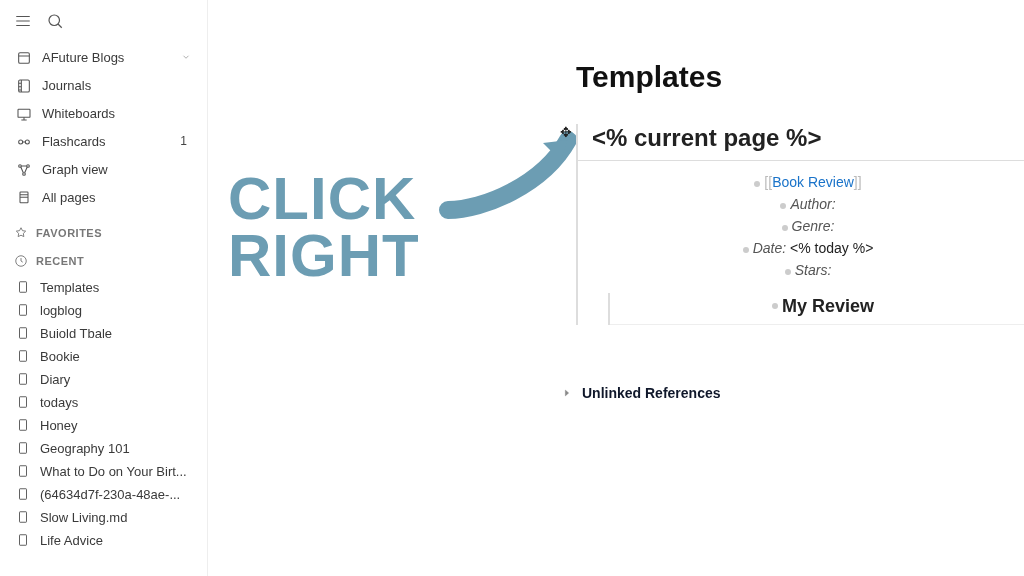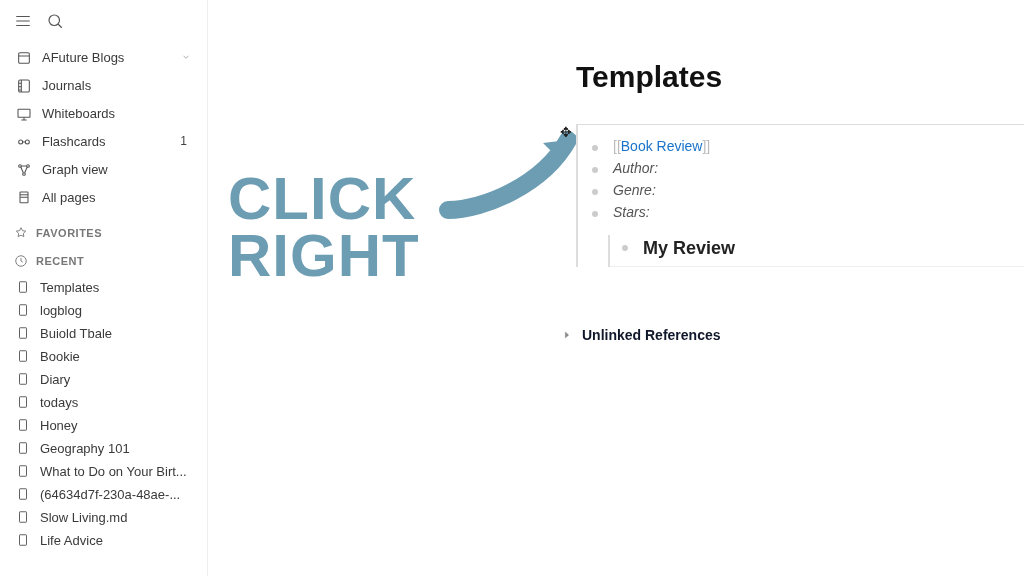--- a/index.html
+++ b/index.html
@@ -32,21 +32,21 @@
   .overlay-text { position:absolute; left:20px; top:170px; font-size:60px; font-weight:800; line-height:0.95; letter-spacing:1px; color:#6c9db3; pointer-events:none; }
 
   .arrow { position:absolute; left:225px; top:115px; width:160px; height:120px; pointer-events:none; }
   .arrow svg { width:100%; height:100%; }
 
   .block { margin-left: 368px; border-left: 2px solid #ddd; padding-left: 14px; position: relative; }
   .cursor-dot { position:absolute; left:-18px; top:0px; font-size:14px; }
   .block-head { font-size: 24px; font-weight: 700; padding-bottom:6px; }
   .block-rule { border:none; border-bottom:1px solid #ddd; margin: 2px 0 10px -14px; }
   .bul-list { list-style:none; }
-  .bul { display:flex; align-items:flex-start; gap:15px; padding:3px 0; font-size:14px; }
+  .bul { display:flex; align-items:flex-start; gap:4px; padding:3px 0; font-size:14px;justify-content:center; }
   .bul .dot { width:6px; height:6px; border-radius:50%; background:#ccc; margin-top:7px; flex:none; }
   .bul .ital { font-style: italic; color:#555; }
   .link-chip { color:#1a73c9; }
   .link-brackets { color:#bbb; }
   .sub { margin-left: 16px; border-left:2px solid #ddd; padding-left:12px; margin-top:12px; }
   .sub .bul .dot { background:#ccc; }
   .sub-title { font-weight:700; font-size:18px; }
   .sub hr { border:none; border-bottom:1px solid #eee; margin:4px 0 0 -12px; }
 
   .refs { margin: 60px 0 0 354px; display:flex; align-items:center; gap:10px; color:#0f172a; font-size:14px; font-weight:600; }
@@ -225,38 +225,43 @@
 
   <div class="arrow">
     <svg viewBox="0 0 160 120">
       <path d="M15 95 C 50 95, 110 70, 135 25" stroke="#6c9db3" stroke-width="18" fill="none" stroke-linecap="round"></path>
       <path d="M135 25 L110 28 L128 46 Z" fill="#6c9db3"></path>
     </svg>
   </div>
 
   <div class="block">
     <span class="cursor-dot">✥</span>
+    <div class="block-head">&lt;% current page %&gt;</div>
     <hr class="block-rule">
     <ul class="bul-list">
       <li class="bul">
         <span class="dot"></span>
         <span>
           <span class="link-brackets">[[</span><span class="link-chip">Book Review</span><span class="link-brackets">]]</span>
         </span>
       </li>
       <li class="bul">
           <span class="dot"></span>
           <span class="ital">Author:</span>
         </li>
       <li class="bul">
           <span class="dot"></span>
           <span class="ital">Genre:</span>
         </li>
       <li class="bul">
           <span class="dot"></span>
+          <span><span class="ital">Date:</span> <span>&lt;% today %&gt;</span></span>
+        </li>
+      <li class="bul">
+          <span class="dot"></span>
           <span class="ital">Stars:</span>
         </li>
     </ul>
     <div class="sub">
       <div class="bul">
           <span class="dot"></span>
           <span class="sub-title">My Review</span>
         </div>
       <hr>
     </div>

